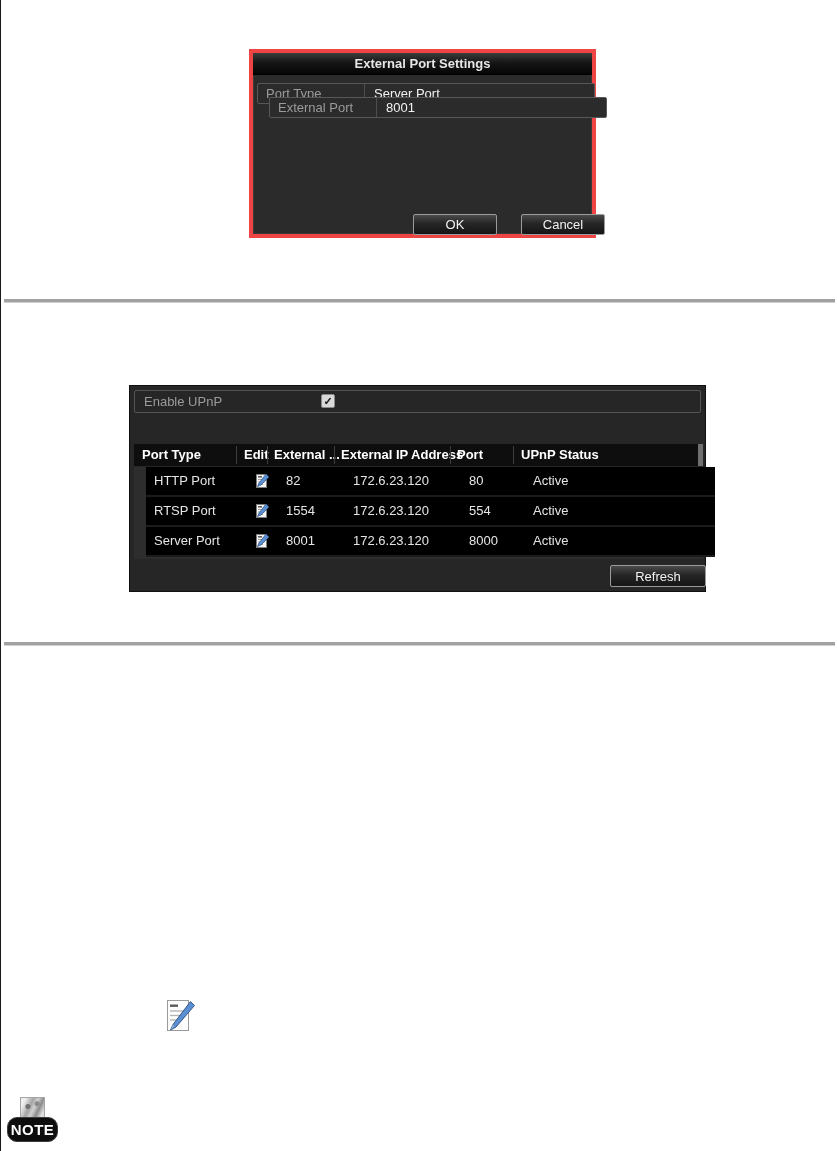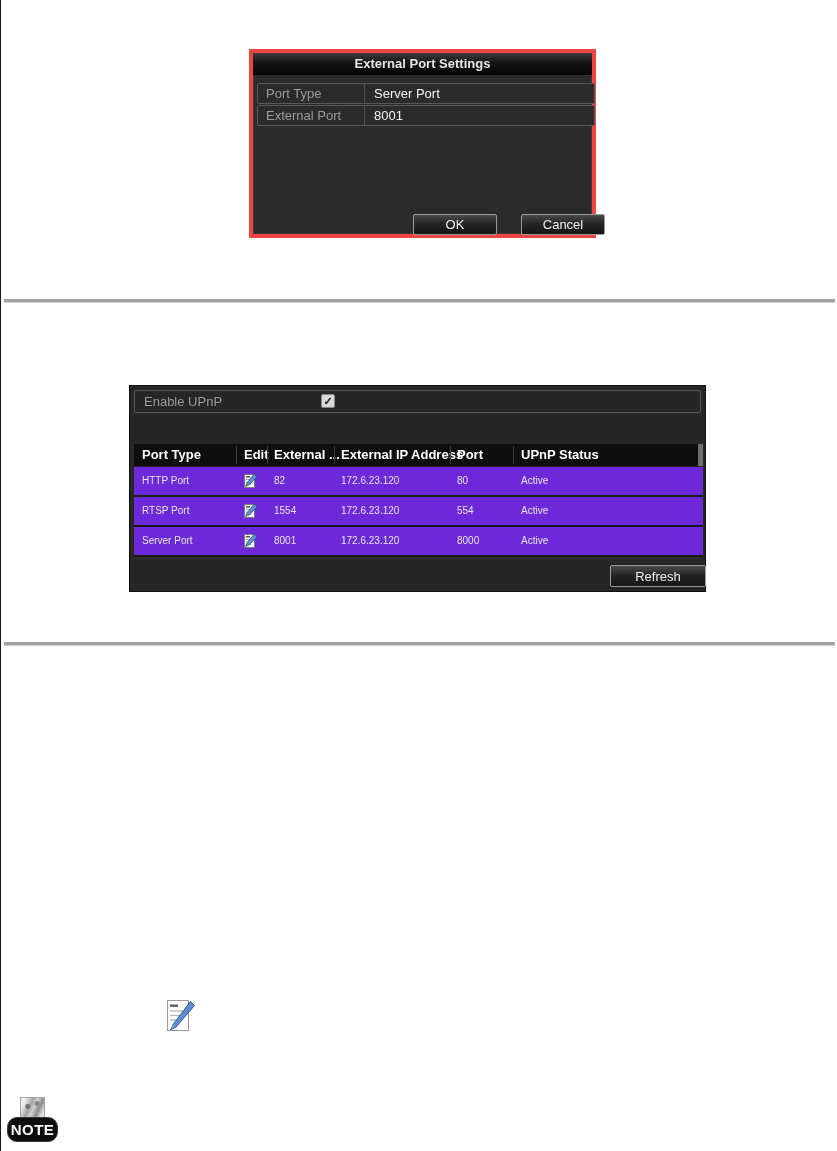--- a/index.html
+++ b/index.html
@@ -68,23 +68,23 @@
     position:absolute;right:7px;top:1px;line-height:21px;font-size:12px;color:#9a9a9a;cursor:pointer;
   }
   .thead{
     position:absolute;left:4px;top:58px;width:569px;height:22px;background:#0e0e0e;
     color:#ffffff;font-size:13px;font-weight:700;
   }
   .thead .sep{position:absolute;top:2px;height:18px;width:1px;background:#3c3c3c;}
   .scroll-thumb{position:absolute;right:0;top:0;width:5px;height:22px;background:#6f6f6f;}
   .tbody-bg{position:absolute;left:4px;top:81px;width:569px;height:92px;background:#2d2d2d;}
   .trow{
-    position:absolute;left:4px;width:569px;height:28px;background:#6d28d9;
+    position:absolute;left:16px;width:569px;height:28px;background:#000000;
     border-bottom:2px solid #1b1b1b;box-sizing:content-box;
-    color:#e5e5e5;font-size:10px;
+    color:#e5e5e5;font-size:13px;
   }
   .trow-0{top:81px;} .trow-1{top:111px;} .trow-2{top:141px;}
   .cell{position:absolute;top:0;line-height:28px;white-space:nowrap;}
   .thead .cell{line-height:22px;}
   .c0{left:8px;} .c1{left:110px;} .c2{left:140px;} .c3{left:207px;} .c4{left:323px;} .c5{left:387px;}
   .edit-icon{position:absolute;left:110px;top:7px;width:14px;height:14px;cursor:pointer;}
   .btn-refresh{left:480px;top:179px;width:96px;height:22px;line-height:19px;}
   
   .big-pencil{position:absolute;left:166px;top:1000px;width:28px;height:33px;}
   
@@ -109,21 +109,21 @@
 
 <div class="page">
 
   <div class="dialog">
     <div class="dialog-title">External Port Settings</div>
 
     <div class="d-row" style="top:30px;">
       <span class="lbl">Port Type</span>
       <span class="val">Server Port</span>
     </div>
-    <div class="d-row" style="top:52px;">
+    <div class="d-row" style="top:44px;margin-left:12px;">
       <span class="lbl">External Port</span>
       <span class="val">8001</span>
     </div>
 
     <button class="btn btn-ok">OK</button>
     <button class="btn btn-cancel">Cancel</button>
   </div>
 
   <div class="divider divider-1"></div>
 

